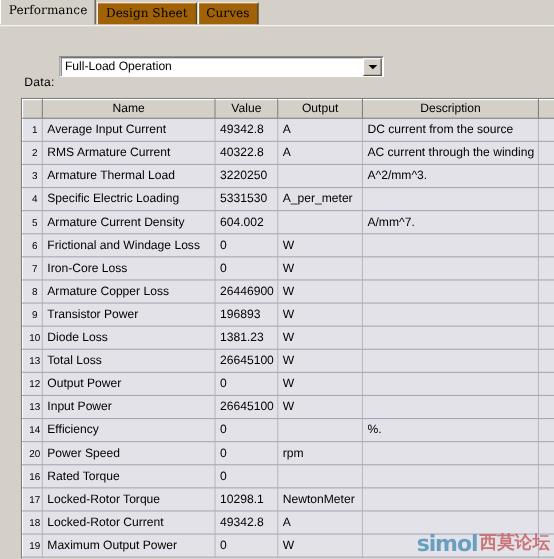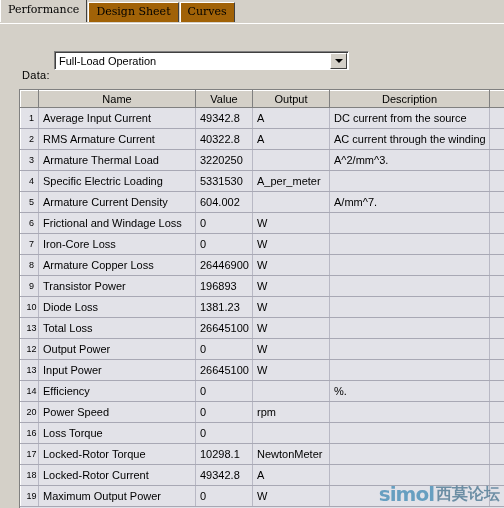--- a/index.html
+++ b/index.html
@@ -197,21 +197,21 @@
     font-family: "DejaVu Sans", sans-serif;
     font-size: 20px;
     font-weight: bold;
     letter-spacing: -1px;
     color: #0369a1;
     line-height: 20px;
   }
   .wm-cn {
     font-size: 16px;
     font-weight: bold;
-    color: #0c4a6e;
+    color: #b91c1c;
     margin-left: 2px;
     line-height: 20px;
   }
 </style>
 </head>
 <body>
 
 <div id="app">
 
   <div class="tabstrip">
@@ -372,21 +372,21 @@
           <tr>
             <td class="rowhdr">20</td>
             <td>Power Speed</td>
             <td>0</td>
             <td>rpm</td>
             <td></td>
             <td class="c-extra-cell"></td>
           </tr>
           <tr>
             <td class="rowhdr">16</td>
-            <td>Loss Torque</td>
+            <td>Rated Torque</td>
             <td>0</td>
             <td></td>
             <td></td>
             <td class="c-extra-cell"></td>
           </tr>
           <tr>
             <td class="rowhdr">17</td>
             <td>Locked-Rotor Torque</td>
             <td>10298.1</td>
             <td>NewtonMeter</td>

